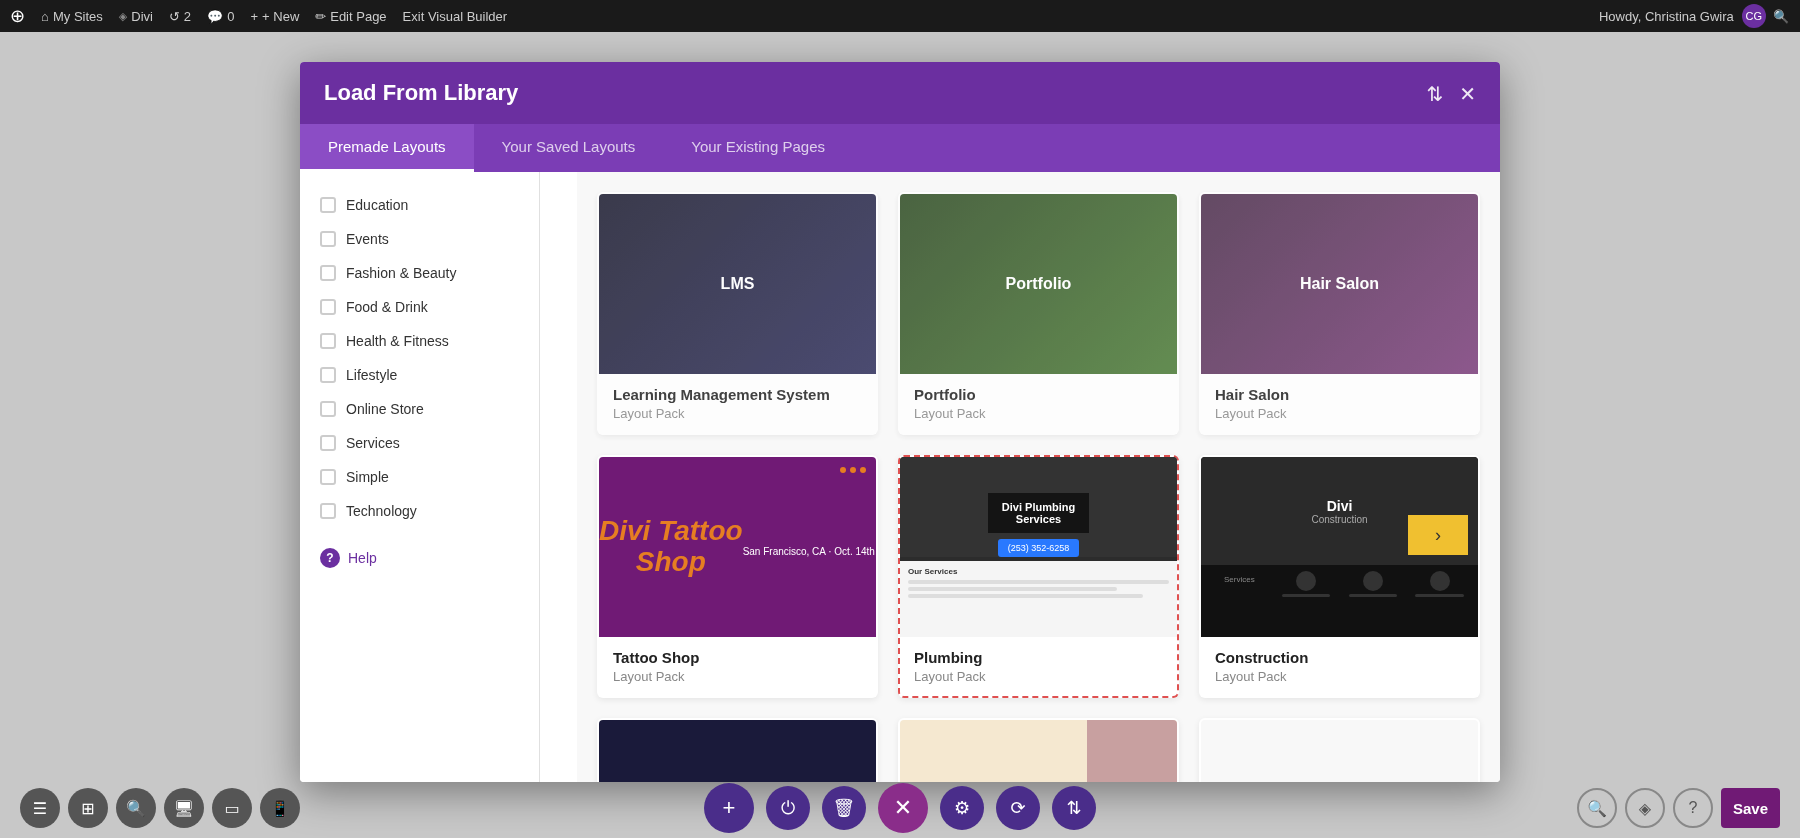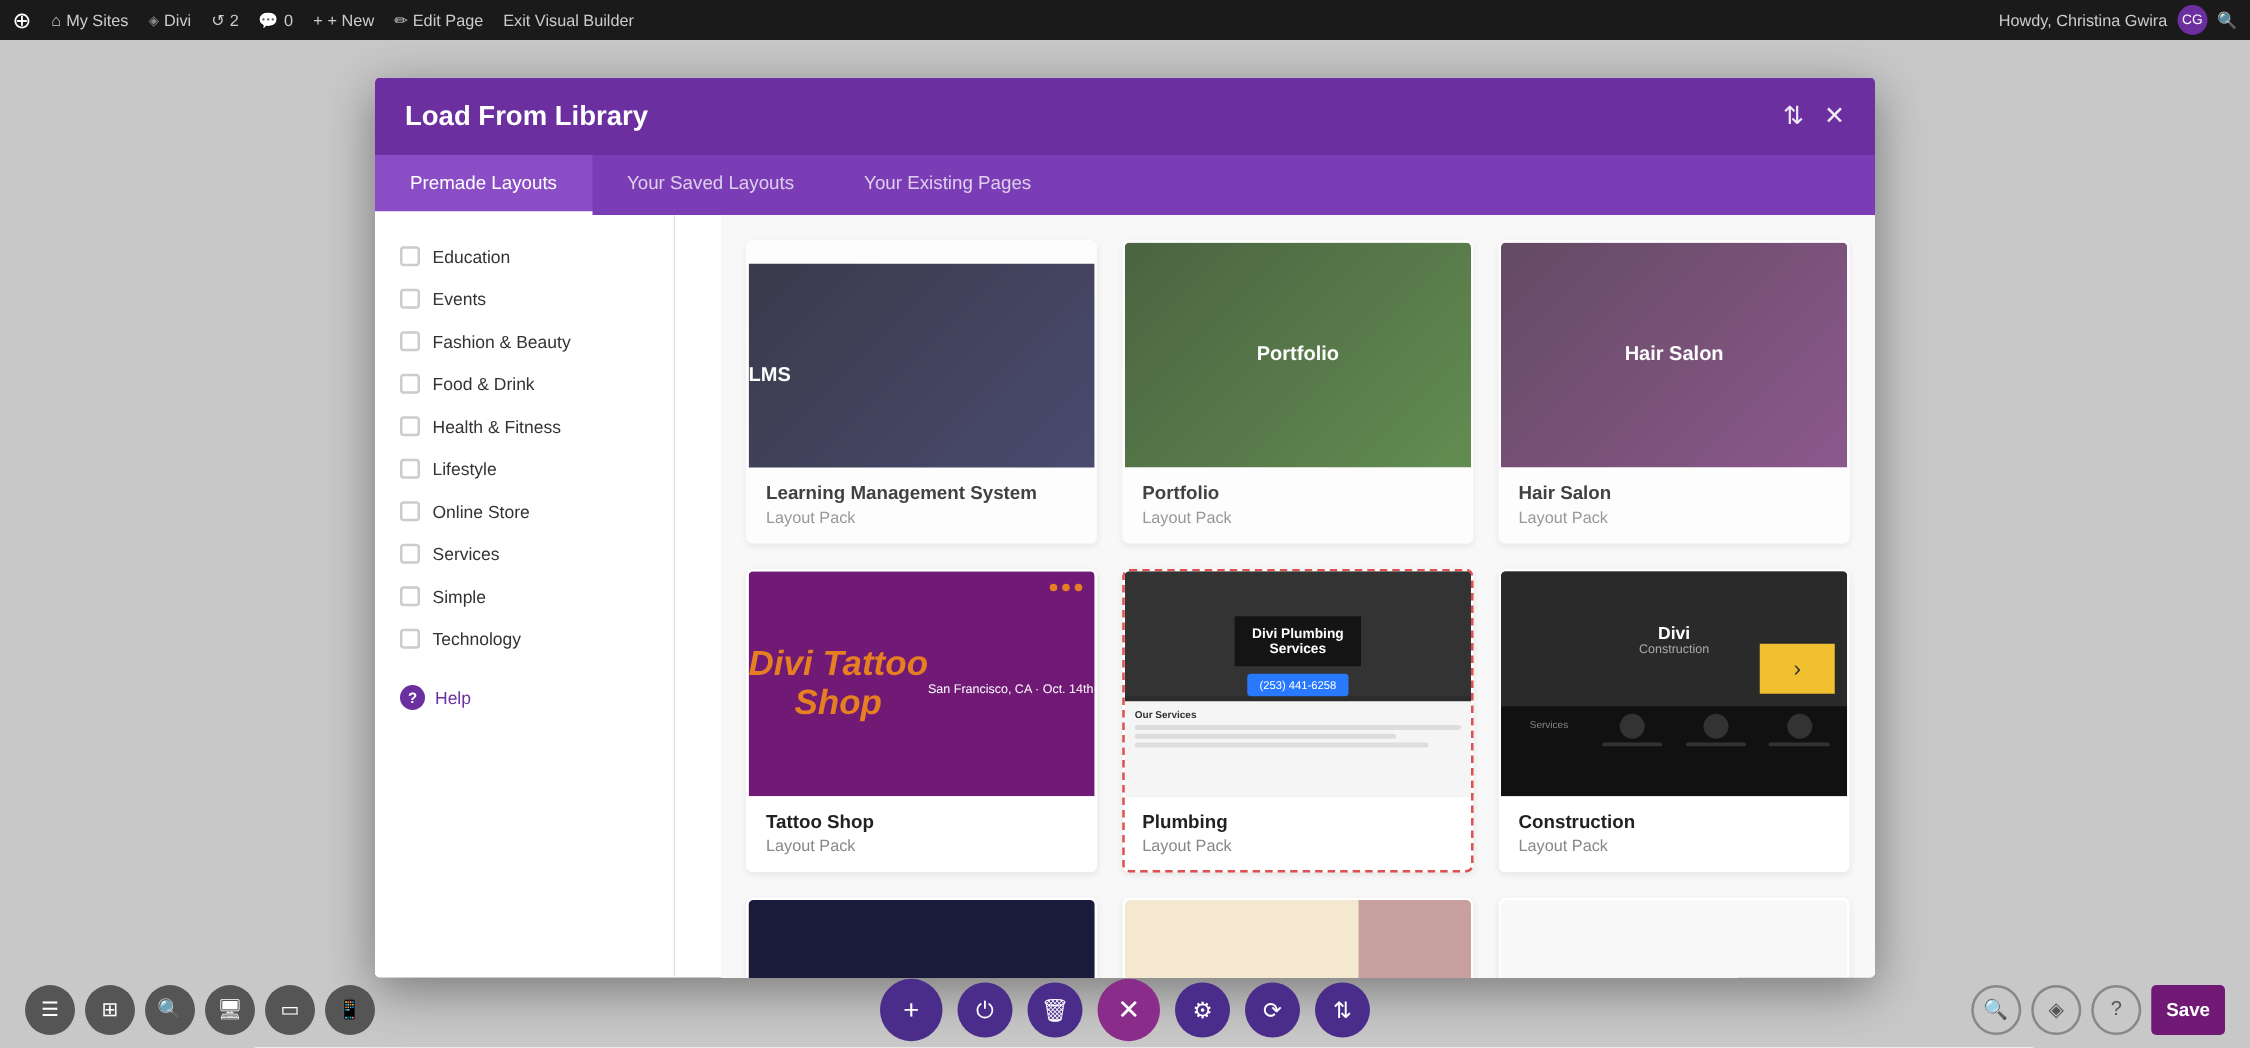--- a/index.html
+++ b/index.html
@@ -59,21 +59,21 @@
       display: flex;
       flex-direction: column;
       box-shadow: 0 10px 40px rgba(0,0,0,0.4);
     }
 
     
     #modal-header {
       background: #6b2fa0;
       padding: 18px 24px;
       display: flex;
-      align-items: flex-start;
+      align-items: flex-end;
       justify-content: space-between;
       flex-shrink: 0;
     }
     #modal-title {
       color: #fff;
       font-size: 22px;
       font-weight: 600;
     }
     .modal-header-icons {
       display: flex;
@@ -399,21 +399,21 @@
       justify-content: center;
       padding: 16px;
     }
 
     
     .lms-thumb {
       background: linear-gradient(135deg, #1a1a2e 0%, #2d2d5a 100%);
       height: 100%;
       display: flex;
       align-items: center;
-      margin-top: 17px;
+      justify-content: center;
     }
     .lms-text { color: #fff; font-size: 16px; font-weight: 700; }
 
     .portfolio-thumb {
       background: linear-gradient(135deg, #2d4a22 0%, #4a7a35 100%);
       height: 100%;
       display: flex;
       align-items: center;
       justify-content: center;
     }
@@ -741,21 +741,21 @@
           <div class="layout-card selected">
             <div class="card-thumb">
               <div class="plumbing-thumb">
                 <div class="plumbing-top">
                   <div>
                     <div class="plumbing-logo-box">
                       <div class="plumbing-logo-text">Divi Plumbing</div>
                       <div class="plumbing-logo-text">Services</div>
                     </div>
                     <div style="text-align:center;">
-                      <span class="plumbing-btn">(253) 441-6258</span>
+                      <span class="plumbing-btn">(253) 352-6258</span>
                     </div>
                   </div>
                 </div>
                 <div class="plumbing-bottom">
                   <div class="plumbing-services-title">Our Services</div>
                   <div class="plumbing-service-row"></div>
                   <div class="plumbing-service-row" style="width:80%;"></div>
                   <div class="plumbing-service-row" style="width:90%;"></div>
                 </div>
               </div>

